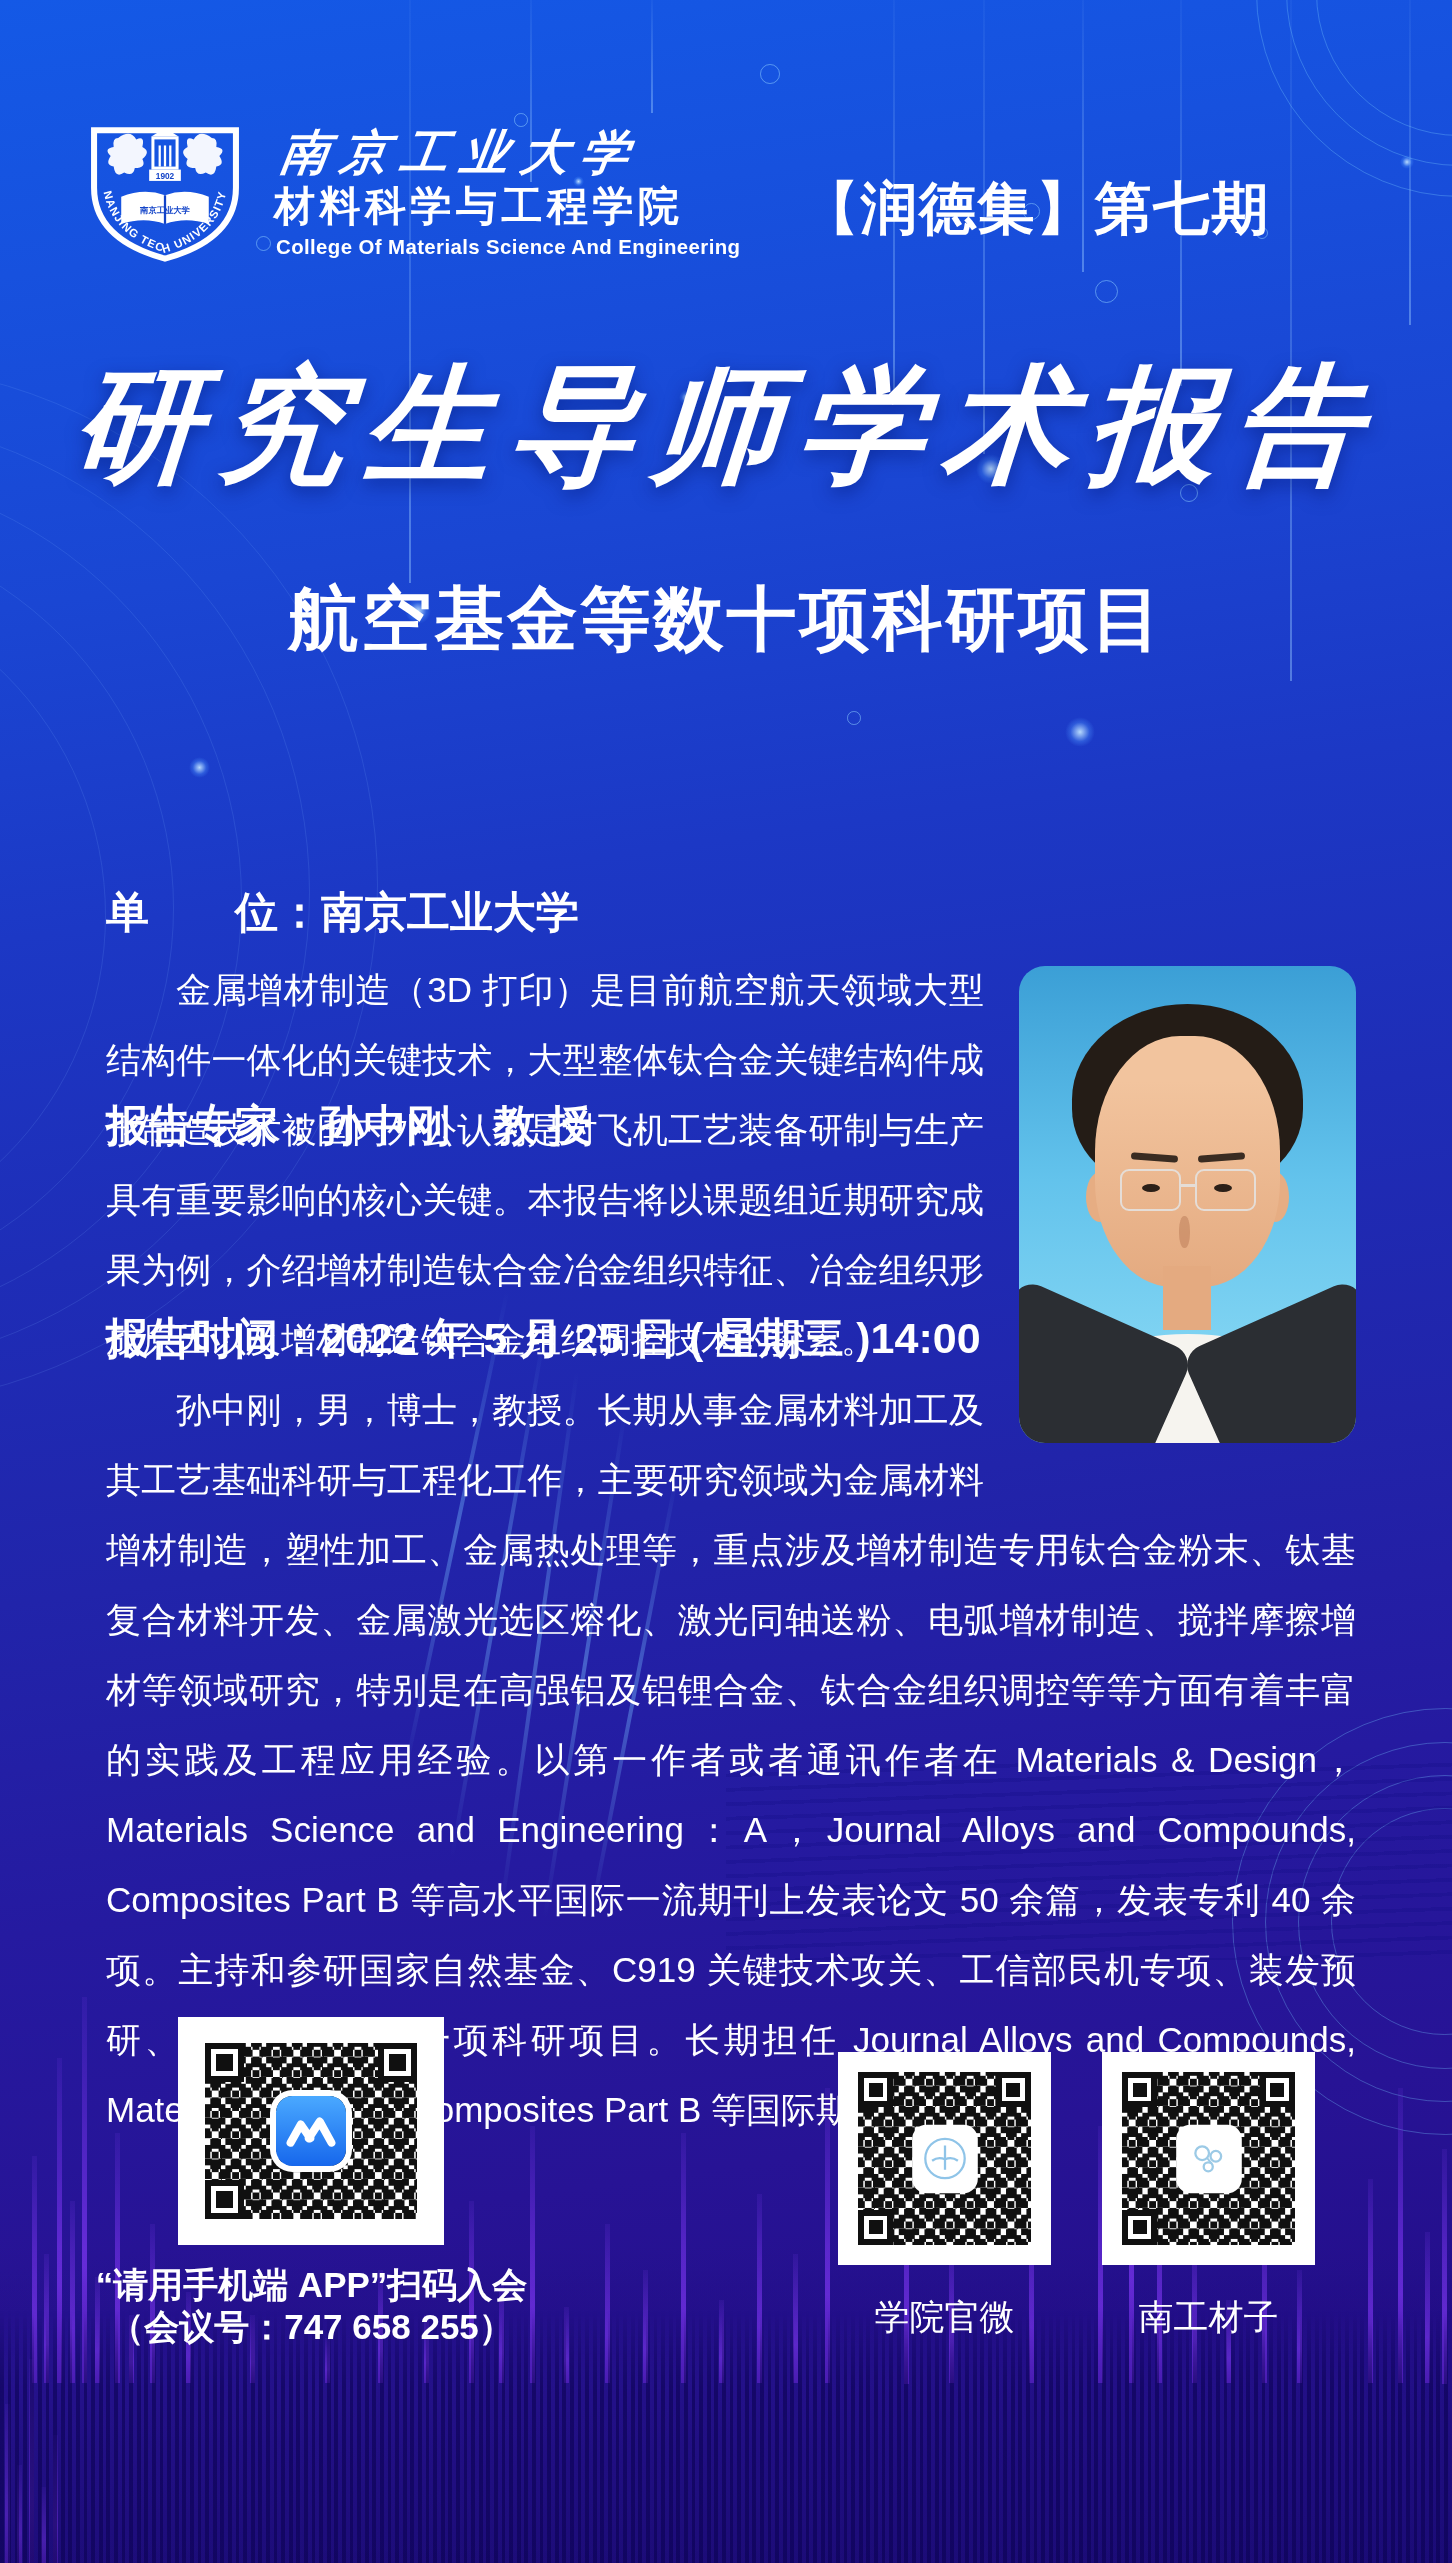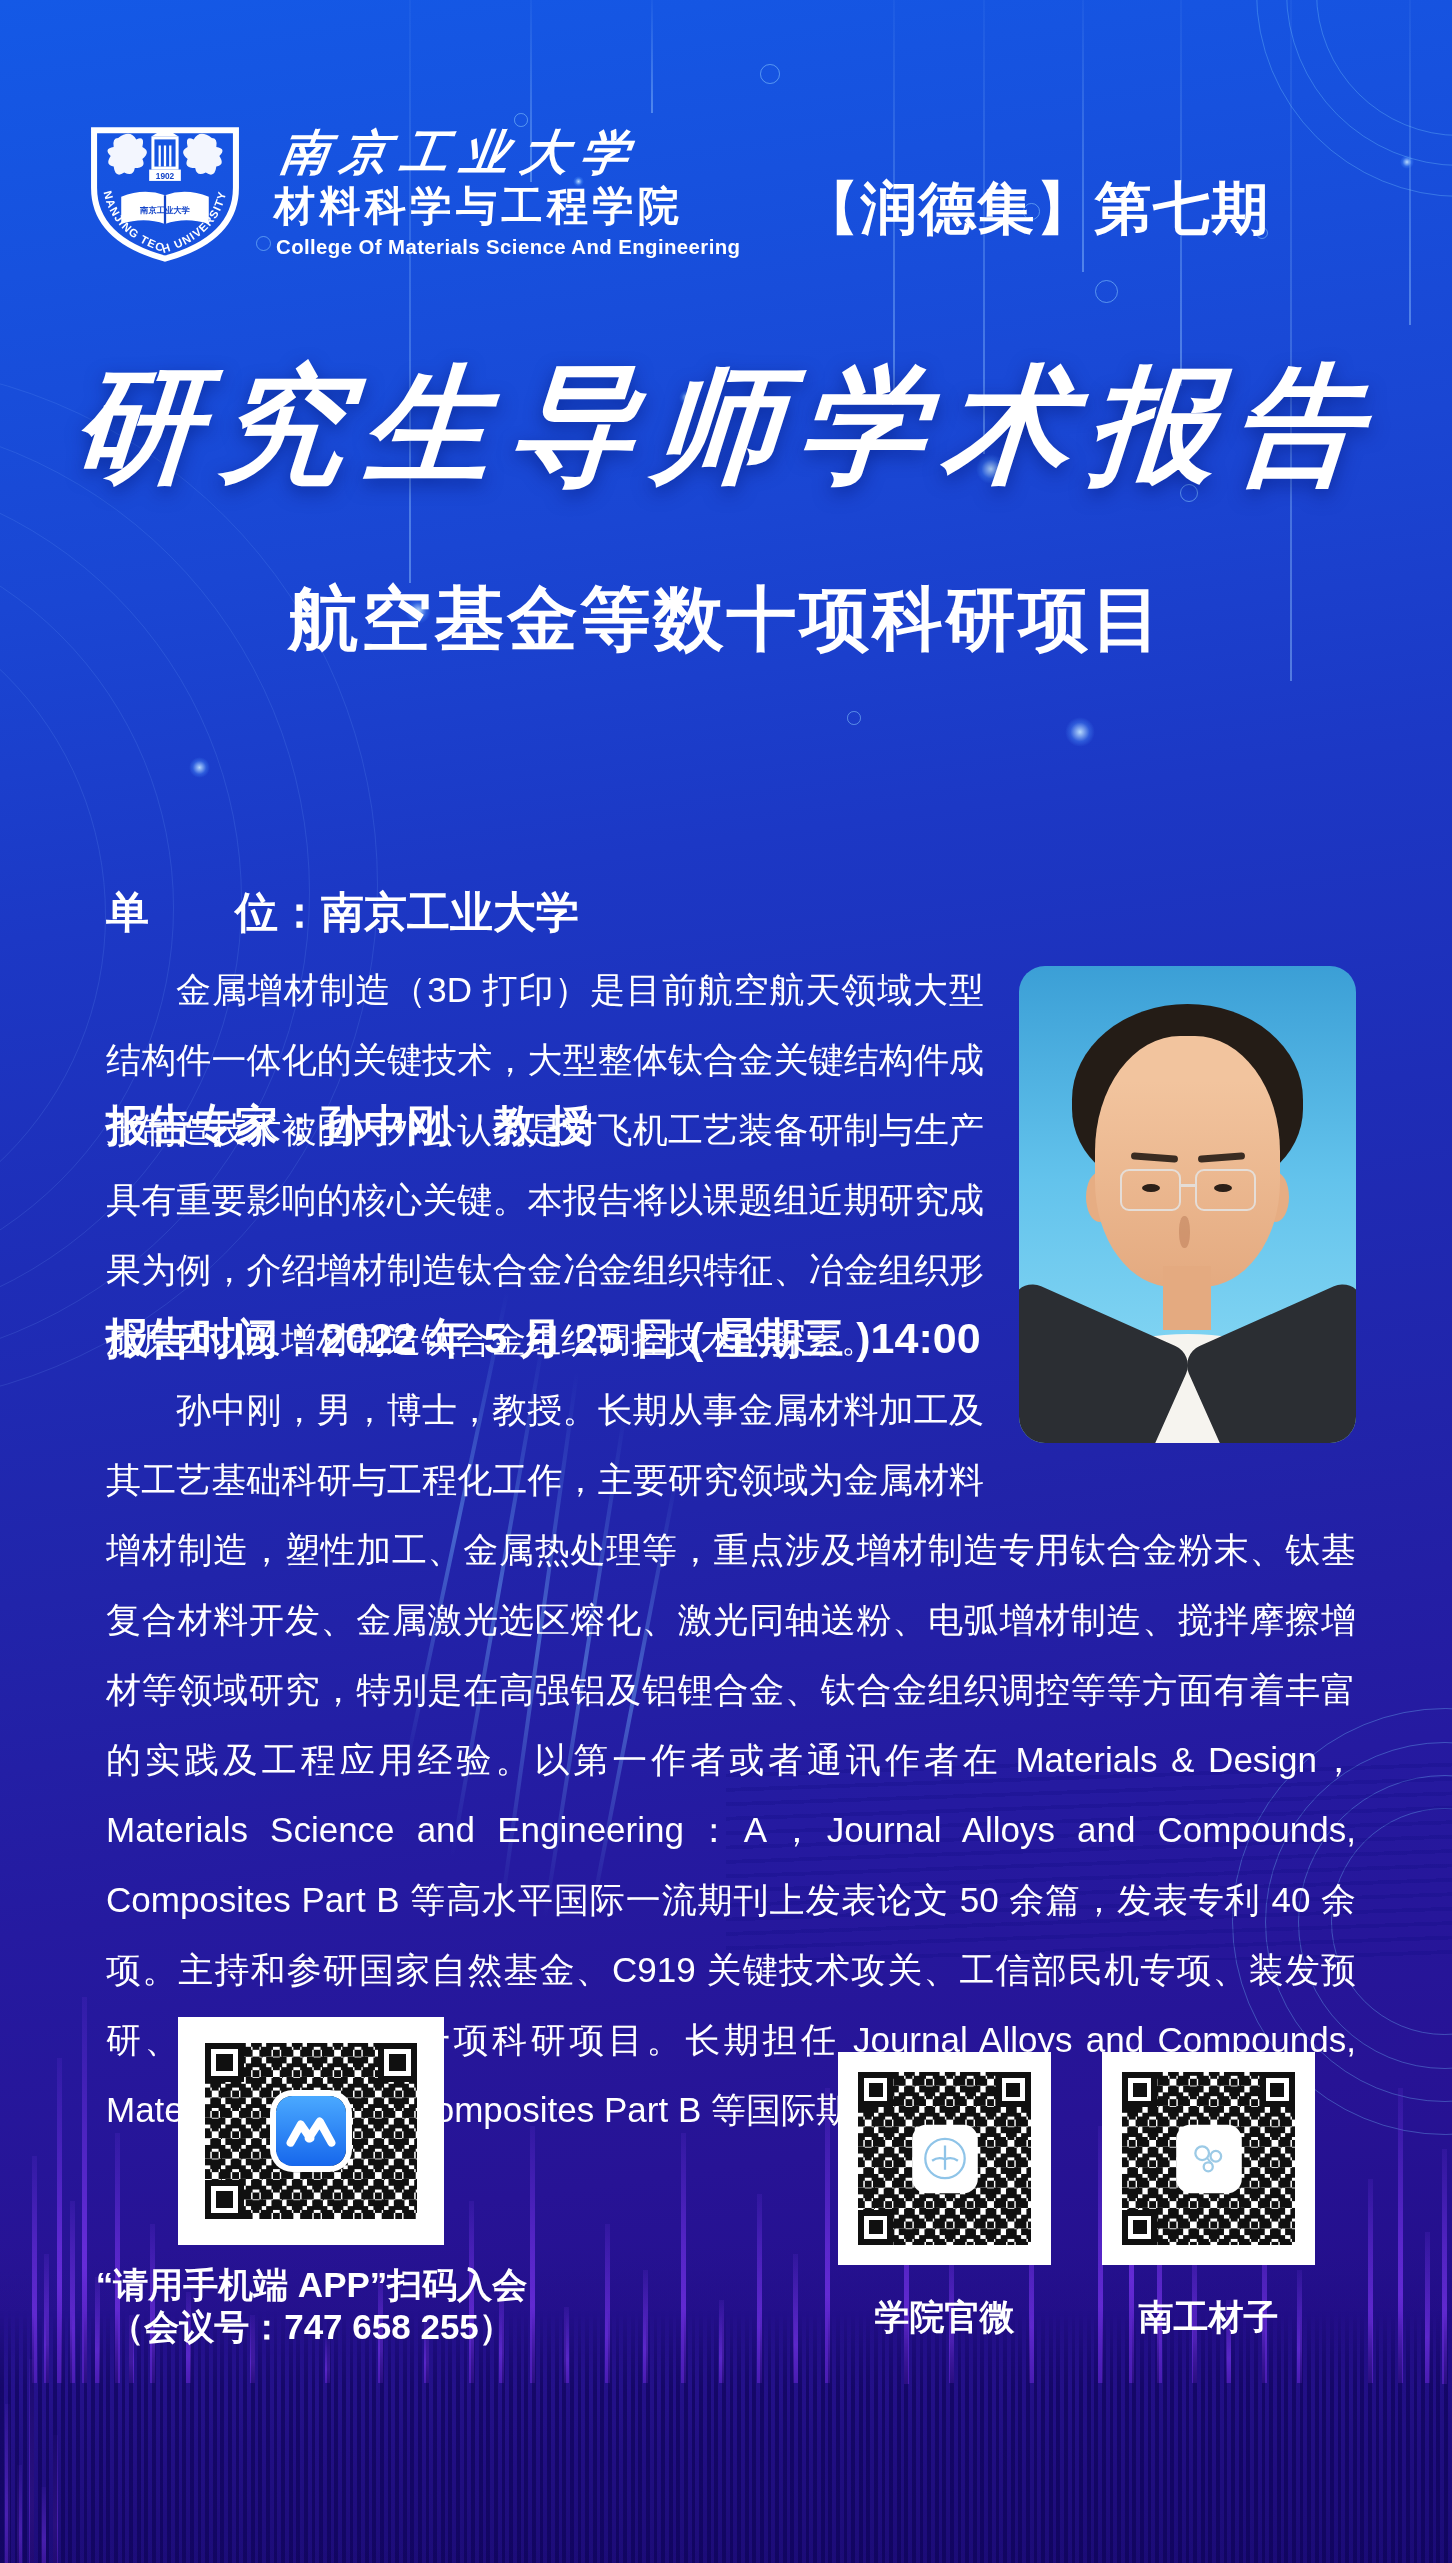--- a/index.html
+++ b/index.html
@@ -67,21 +67,21 @@
   .finder{position:absolute;width:39px;height:39px;border:6.8px solid #101010;background:#fff;}
   .finder::after{content:"";position:absolute;inset:5.3px;background:#101010;}
   .finder-s{position:absolute;width:35px;height:35px;border:6px solid #101010;background:#fff;}
   .finder-s::after{content:"";position:absolute;inset:4.5px;background:#101010;}
   .tm-badge{position:absolute;left:50%;top:50%;width:70px;height:70px;transform:translate(-50%,-50%);
     border-radius:16.6px;background:linear-gradient(180deg,#4aa9ff,#1667ec);box-shadow:0 0 0 6px #ffffff;}
   .seal{position:absolute;left:50%;top:50%;width:61px;height:64px;transform:translate(-50%,-50%);
     background:#ffffff;border-radius:12px;box-shadow:0 0 0 2.3px #ffffff;display:flex;align-items:center;justify-content:center;}
   .caption1{position:absolute;left:79px;top:2264px;width:465px;text-align:center;
     font-size:35px;font-weight:700;line-height:42px;}
-  .caption-sm{position:absolute;top:2294px;width:213px;text-align:center;font-size:35px;font-weight:700;}
+  .caption-sm{position:absolute;top:2294px;width:213px;text-align:center;font-size:35px;font-weight:400;}
 </style>
 </head>
 <body>
 
 <div class="poster">
 
   <i class="hl" style="left:409px;height:583px"></i>
   <i class="hl" style="left:530px;height:182px"></i>
   <i class="hl" style="left:651px;height:113px"></i>
   <i class="hl" style="left:893px;height:393px"></i>

